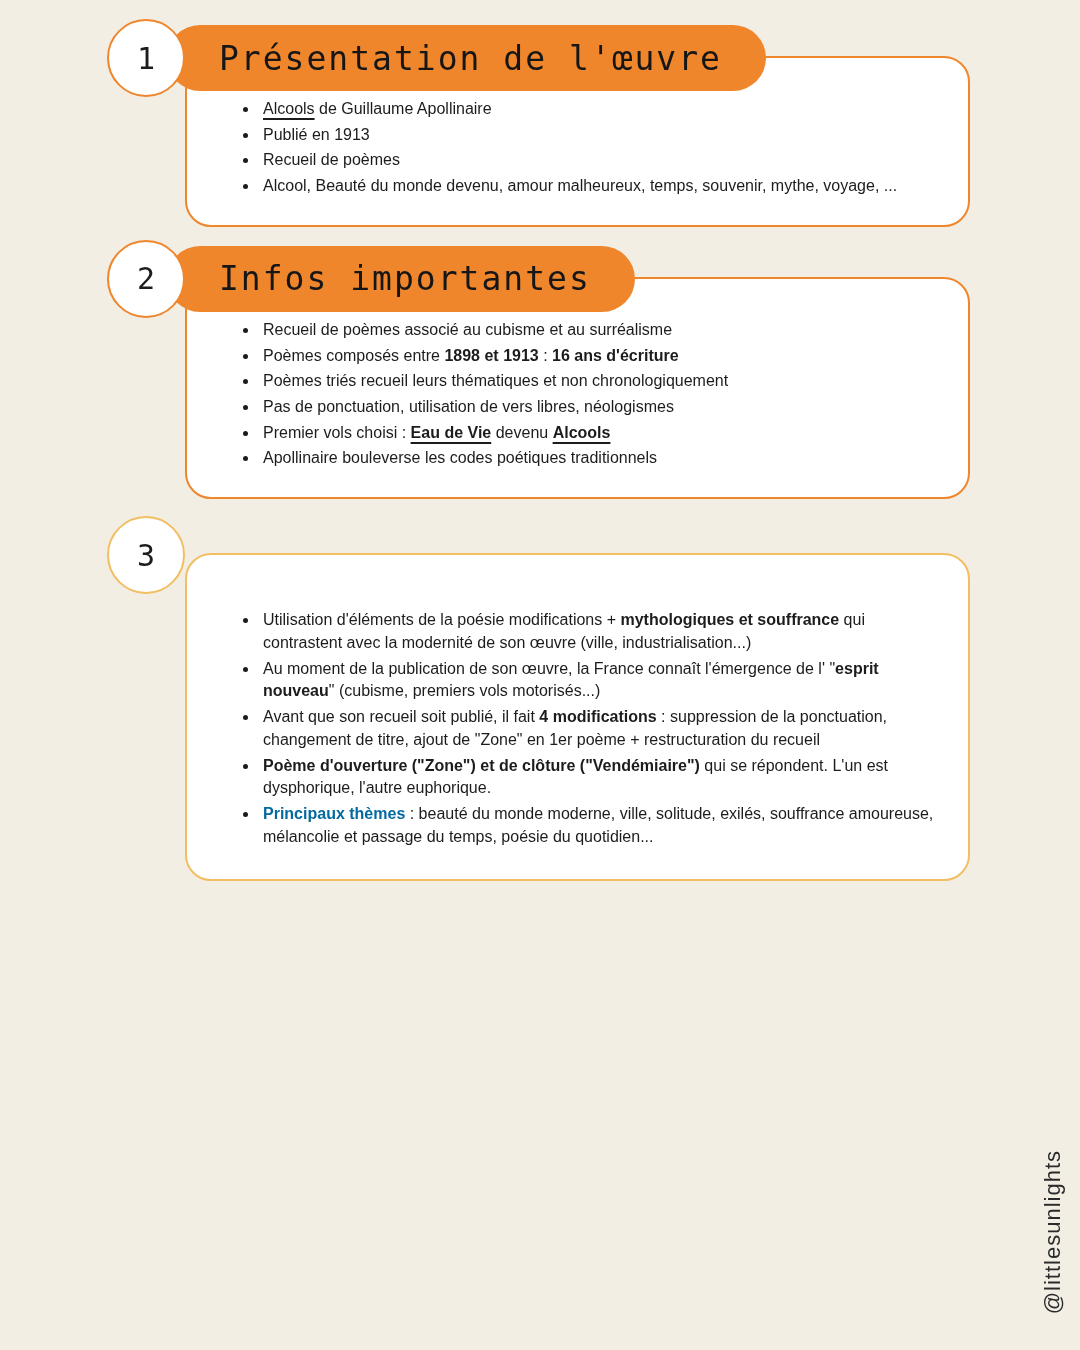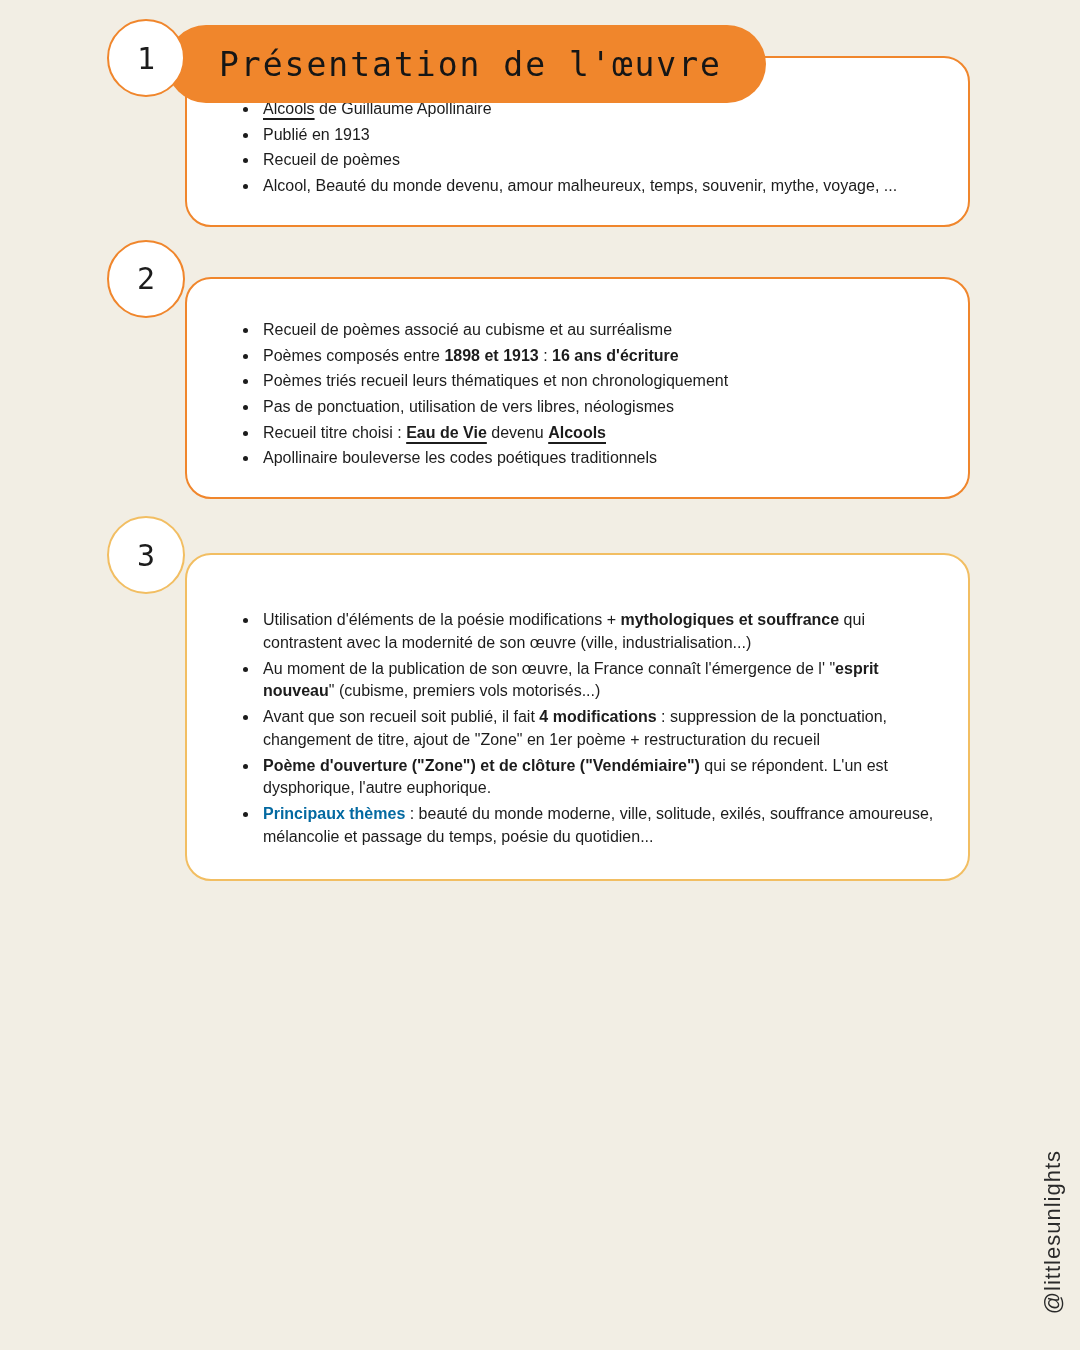--- a/index.html
+++ b/index.html
@@ -32,21 +32,21 @@
   }
   .card.orange{border:2px solid var(--orange);}
   .card.yellow{border:2px solid var(--yellow_border);padding-top:54px;padding-bottom:28px;}
   .card + .card{margin-top:50px;}
   .card:nth-of-type(3){margin-top:54px;}
 
   .pill{
     position:absolute;
     top:-33px;
     left:-20px;
-    height:78px;
+    height:66px;
     border-radius:999px;
     display:flex;
     align-items:center;
     padding:0 44px 0 52px;
     font-family:"DejaVu Sans Mono", monospace;
     font-size:33px;
     letter-spacing:2px;
     color:#161616;
     white-space:nowrap;
     z-index:2;
@@ -113,26 +113,29 @@
         <li><span>Publié en 1913</span></li>
         <li><span>Recueil de poèmes</span></li>
         <li><span>Alcool, Beauté du monde devenu, amour malheureux, temps, souvenir, mythe, voyage, ...</span></li>
       </ul>
   </section>
 
   <section class="card orange">
     <div class="badge">
       <span>2</span>
     </div>
+    <div class="pill">
+      <span>Infos importantes</span>
+    </div>
     <ul class="bullets">
         <li><span>Recueil de poèmes associé au cubisme et au surréalisme</span></li>
         <li><span>Poèmes composés entre </span><span class="b">1898 et 1913</span><span> : </span><span class="b">16 ans d'écriture</span></li>
         <li><span>Poèmes triés recueil leurs thématiques et non chronologiquement</span></li>
         <li><span>Pas de ponctuation, utilisation de vers libres, néologismes</span></li>
-        <li><span>Recueil titre choisi : </span><span class="b u">Eau de Vie</span><span> devenu </span><span class="b u">Alcools</span></li>
+        <li><span>Premier vols choisi : </span><span class="b u">Eau de Vie</span><span> devenu </span><span class="b u">Alcools</span></li>
         <li><span>Apollinaire bouleverse les codes poétiques traditionnels</span></li>
       </ul>
   </section>
 
   <section class="card yellow">
     <div class="badge">
       <span>3</span>
     </div>
     <ul class="bullets">
         <li><span>Utilisation d'éléments de la poésie modifications + </span><span class="b">mythologiques et souffrance</span><span> qui contrastent avec la modernité de son œuvre (ville, industrialisation...)</span></li>

